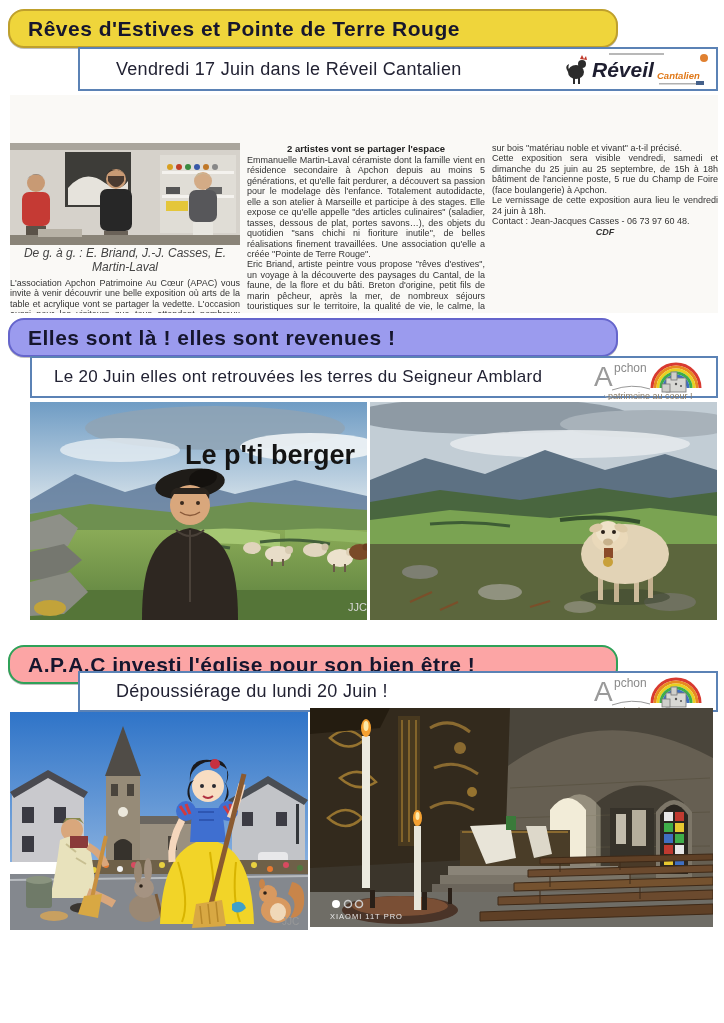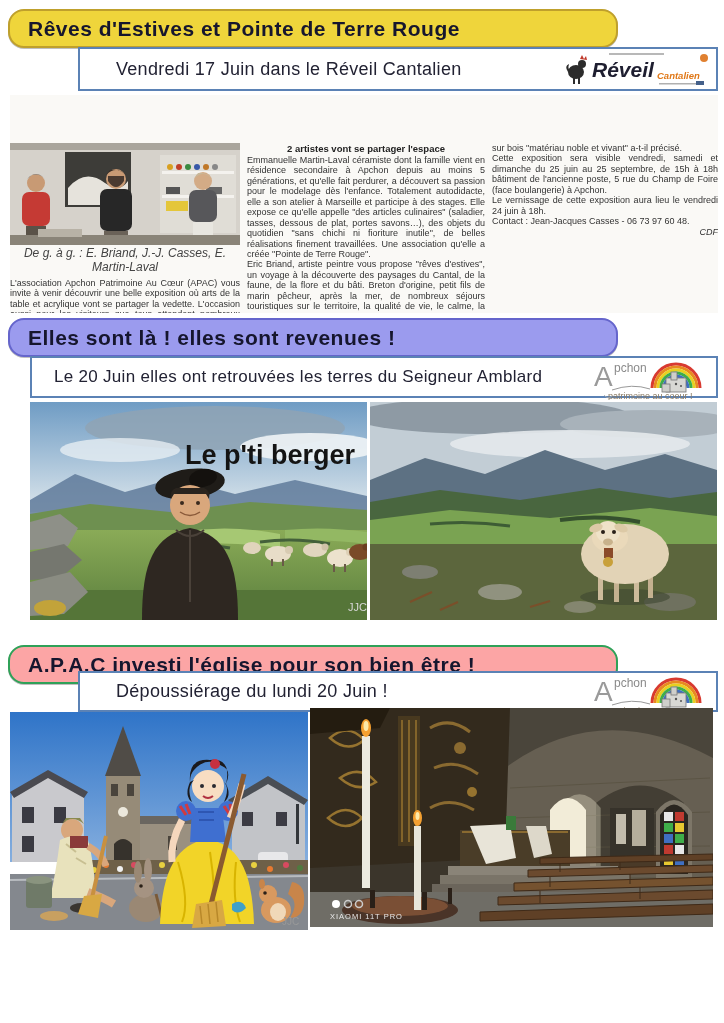--- a/index.html
+++ b/index.html
@@ -29,21 +29,21 @@
   .article { position:absolute; left:10px; top:95px; width:708px; height:218px;
              background:#faf9f6; overflow:hidden; }
   .art-col { position:absolute; top:0; font-size:9px; line-height:1.16; color:#333333;
              text-align:justify;margin-top:48px; }
   .art-col p { margin:0; }
   .col-left  { left:0;   width:230px; }
   .col-mid   { left:237px; width:238px; }
   .col-right { left:482px; width:226px; }
   .art-caption { font-size:12px; font-style:italic; color:#444; text-align:center; margin:2px 0 3px 0; }
   .art-heading { font-weight:bold; text-align:center; font-size:9.5px; color:#222; margin-bottom:1px; }
-  .cdf { text-align:right; font-style:italic; font-weight:normal; color:#333; }
+  .cdf { text-align:center; font-style:italic; font-weight:bold; color:#333; }
 
   
   .reveil-logo { position:absolute; right:4px; top:3px; width:148px; height:36px; }
   .apchon-logo { position:absolute; right:2px; top:0px; width:122px; height:42px; }
 
   
   .photo { position:absolute; display:block; }
   svg text { font-family:"Liberation Sans", sans-serif; }
 
   

